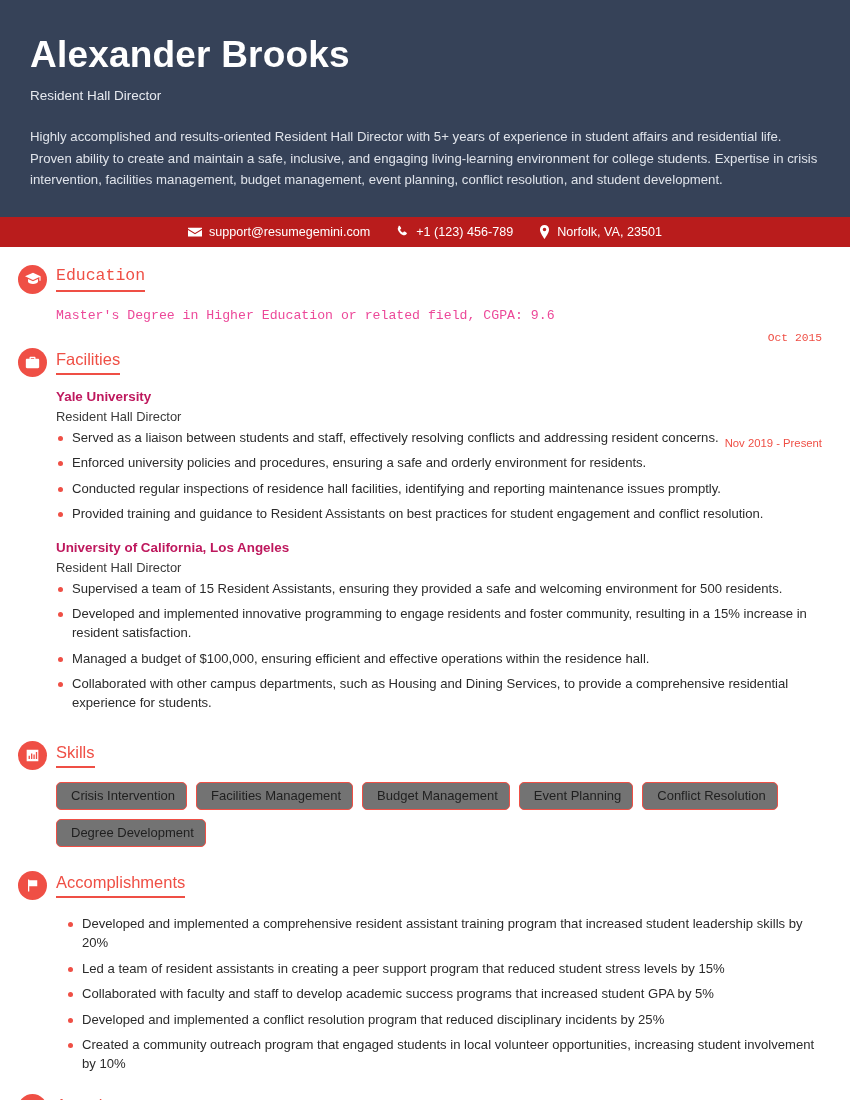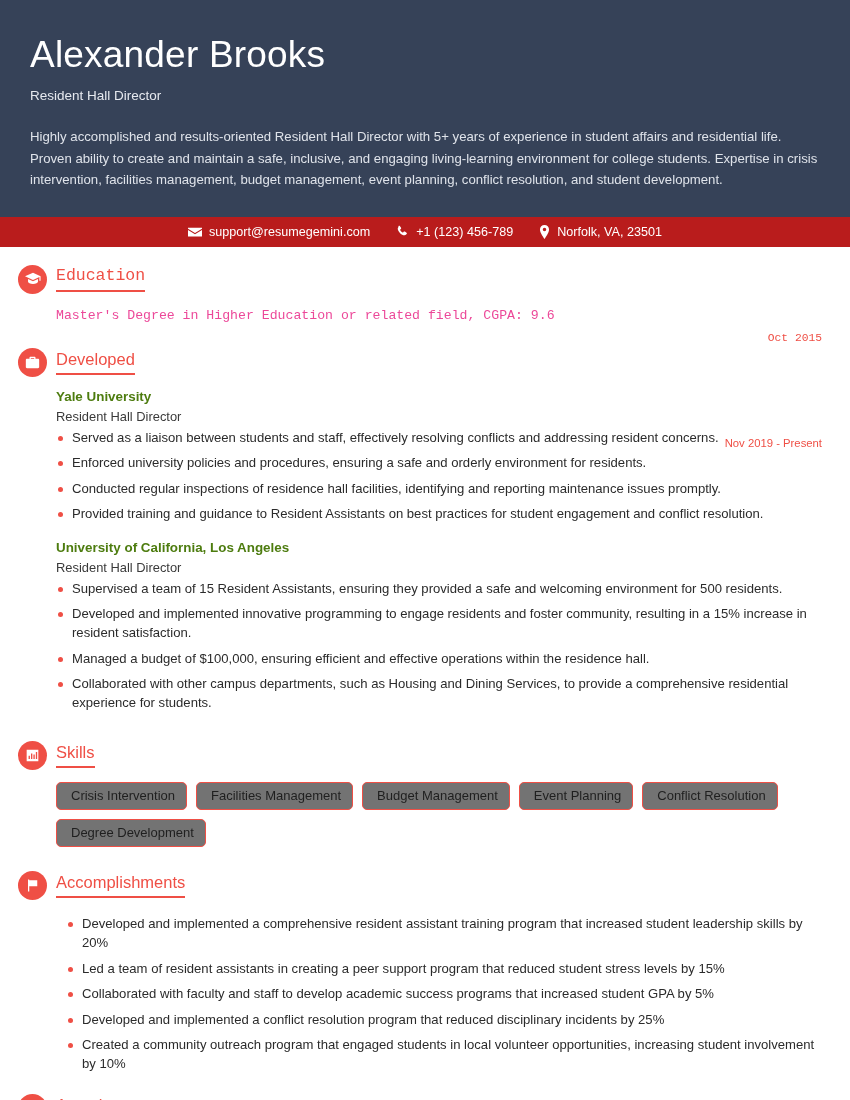--- a/index.html
+++ b/index.html
@@ -21,21 +21,21 @@
   }
 
   
   .header {
     background: #364258;
     padding: 34px 30px 26px 30px;
   }
   .name {
     color: #ffffff;
     font-size: 37px;
-    font-weight: 400;
+    font-weight: 700;
     letter-spacing: 0.2px;
     line-height: 1.12;
   }
   .job-title {
     color: #e6e9ef;
     font-size: 13.5px;
     font-weight: 400;
     margin-top: 13px;
   }
   .summary {
@@ -118,21 +118,21 @@
     color: #ef4f45;
     font-size: 11.3px;
     text-align: right;
     white-space: nowrap;
   }
 
   .job { position: relative; }
   .job-company {
     font-size: 13.4px;
     font-weight: bold;
-    color: #4d7c0f;
+    color: #be185d;
   }
   .job-role {
     font-size: 12.9px;
     color: #3a3a3a;
     margin-top: 5px;
   }
 
   ul.bullets { list-style: none; margin-top: 5px; }
   ul.bullets li {
     position: relative;
@@ -240,21 +240,21 @@
     </div>
 
     <div class="section" style="padding-top:4px;">
       <div class="section-head">
         <span class="sec-icon">
           <svg width="15" height="15" viewBox="0 0 18 18">
               <path d="M6.6 2.2h4.8c.7 0 1.2.5 1.2 1.2v1.1h3c.8 0 1.4.6 1.4 1.4v8.5c0 .8-.6 1.4-1.4 1.4H2.4c-.8 0-1.4-.6-1.4-1.4V5.9c0-.8.6-1.4 1.4-1.4h3V3.4c0-.7.5-1.2 1.2-1.2zm.4 2.3h4V3.6H7v.9zm-1.3 4h7v4h-7v-4z"></path>
             </svg>
         </span>
         <span class="sec-title-wrap">
-          <span class="sec-title">Developed</span>
+          <span class="sec-title">Facilities</span>
           <div class="sec-underline"></div>
         </span>
       </div>
 
       <div class="sec-content" style="padding-top:12px;">
 
         <div class="job">
           <div class="job-company">Yale University</div>
           <div class="job-role">Resident Hall Director</div>
           <div class="job-date-abs">Nov 2019 - Present</div>

